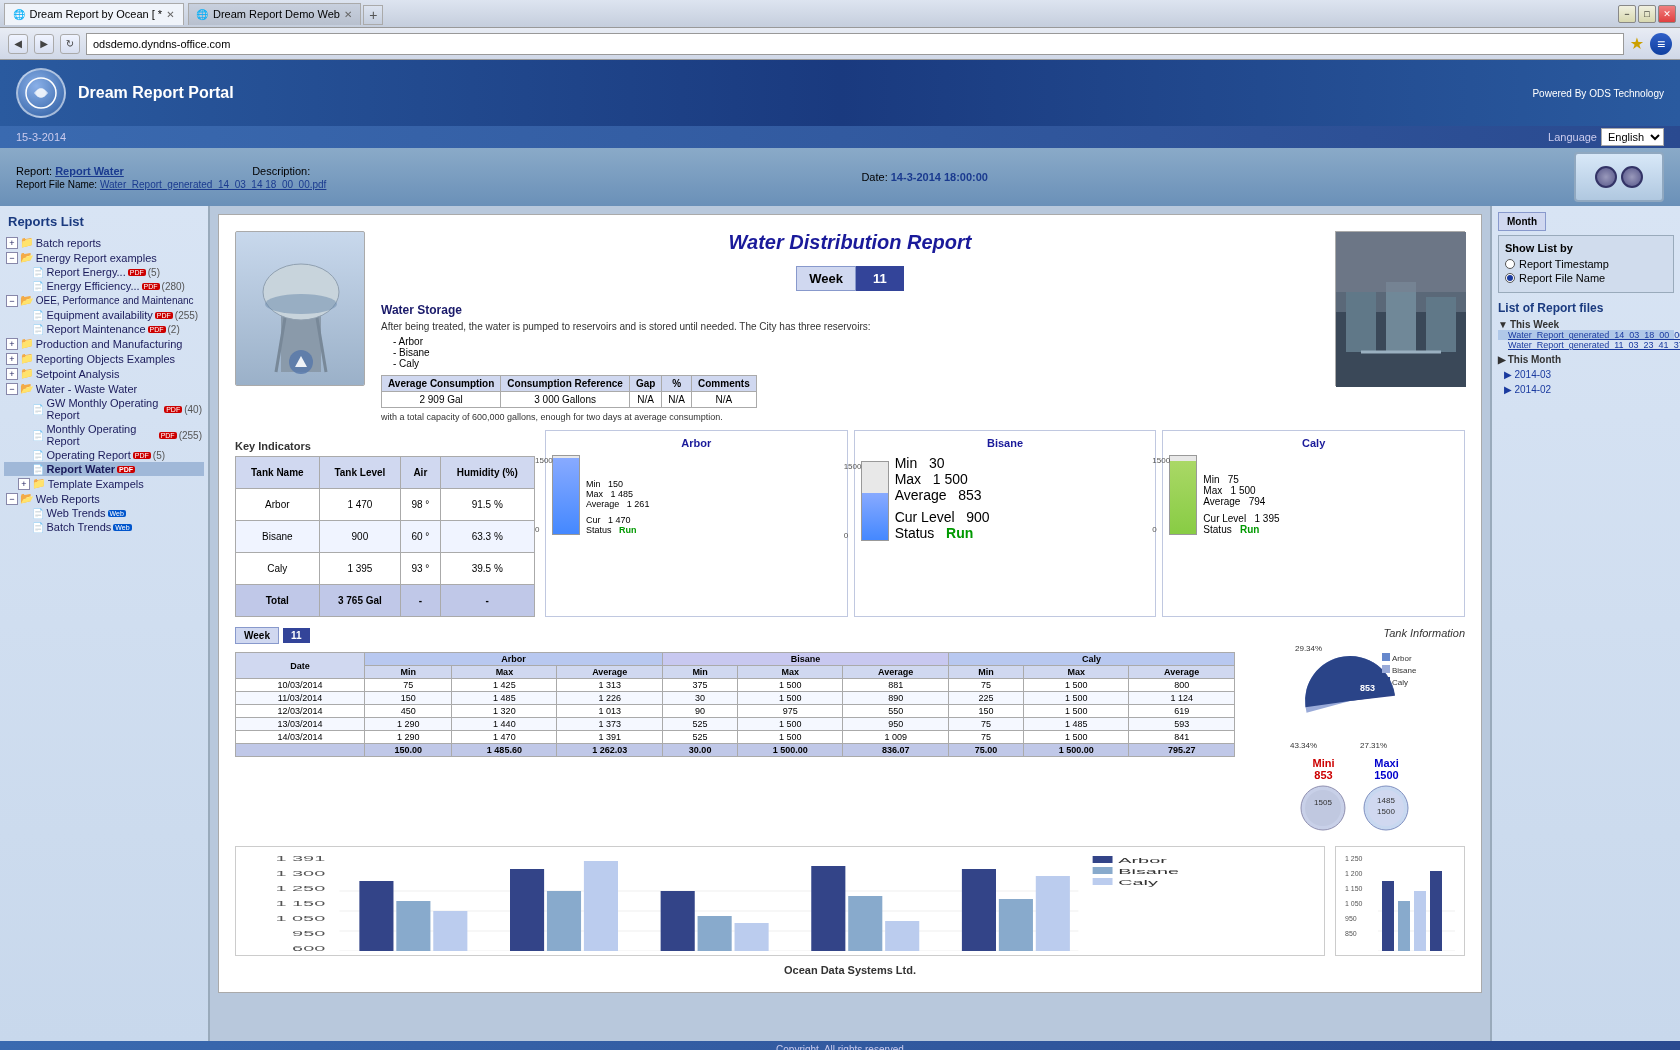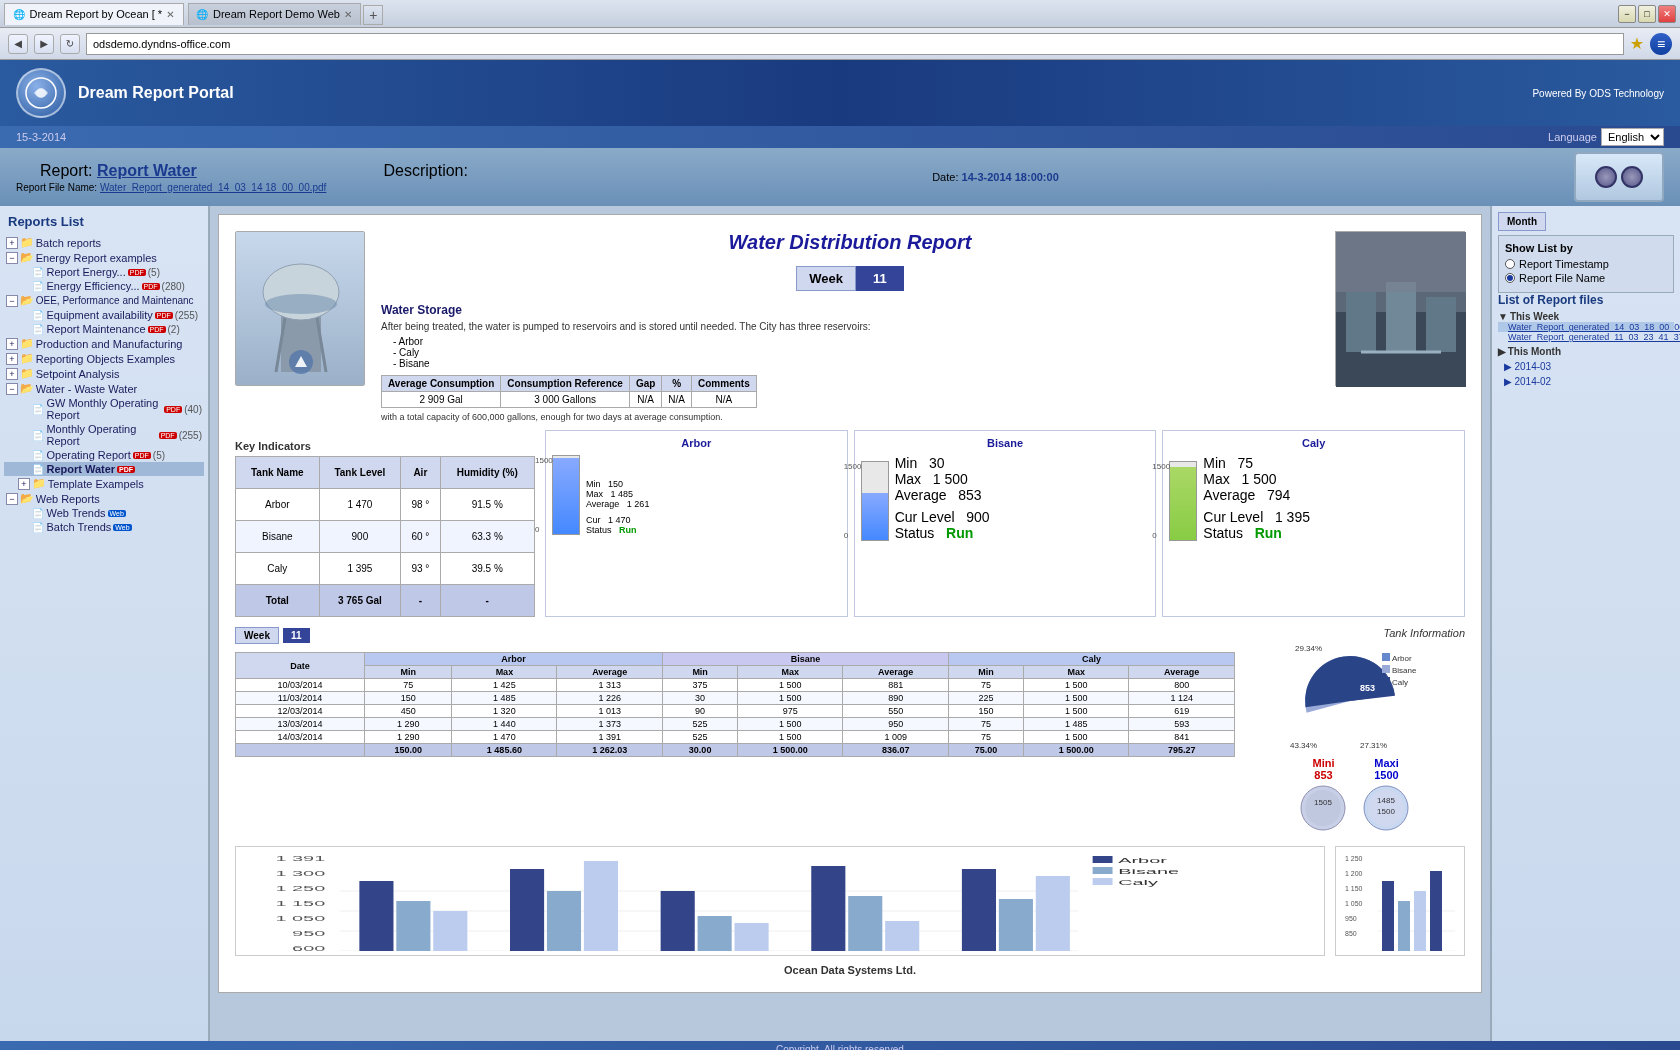--- a/index.html
+++ b/index.html
@@ -307,20 +307,21 @@
       font-style: italic;
       color: #333;
       margin-bottom: 4px;
     }
 
     
     .show-list-by {
       background: #d0dced;
       border: 1px solid #9ab;
       padding: 6px;
+      margin-bottom: 8px;
       font-size: 11px;
     }
     .show-list-title { font-weight: bold; margin-bottom: 4px; }
     .radio-option { display: flex; align-items: center; gap: 4px; margin: 2px 0; cursor: pointer; }
     .radio-circle {
       width: 10px; height: 10px;
       border-radius: 50%;
       border: 1px solid #555;
       background: white;
       display: flex; align-items: center; justify-content: center;
@@ -410,21 +411,21 @@
   <div class="lang-select-wrap">
     <span>Language</span>
     <select class="lang-select">
       <option>English</option>
     </select>
   </div>
 </div>
 
 <div style="background:linear-gradient(to bottom,#8aaac8,#6a90b8);padding:4px 16px;display:flex;gap:0;align-items:center;justify-content:space-between;">
   <div style="display:flex;flex-direction:column;gap:2px;">
-    <div style="font-size:16px;margin-left:24px;">
+    <div style="font-size:11px;">
       <span>Report:</span>
       <span class="report-link">Report Water</span>
       &nbsp;&nbsp;&nbsp;&nbsp;&nbsp;&nbsp;&nbsp;&nbsp;&nbsp;&nbsp;&nbsp;&nbsp;&nbsp;&nbsp;&nbsp;&nbsp;&nbsp;&nbsp;&nbsp;&nbsp;&nbsp;&nbsp;&nbsp;&nbsp;&nbsp;&nbsp;&nbsp;&nbsp;&nbsp;&nbsp;&nbsp;&nbsp;&nbsp;&nbsp;&nbsp;&nbsp;&nbsp;&nbsp;&nbsp;&nbsp;
       <span>Description:</span>
     </div>
     <div style="font-size:10px;">
       <span>Report File Name:</span>
       <span class="report-file-link">Water_Report_generated_14_03_14 18_00_00.pdf</span>
     </div>
   </div>
@@ -603,22 +604,22 @@
             <div class="week-number">11</div>
           </div>
 
           <div>
             <div class="water-storage-title">Water Storage</div>
             <div class="water-storage-desc">
               <span>After being treated, the water is pumped to reservoirs and is stored until needed. The City has three reservoirs:</span>
             </div>
             <div class="reservoirs">
               <div>- Arbor</div>
+              <div>- Bisane</div>
               <div>- Caly</div>
-              <div>- Bisane</div>
             </div>
           </div>
 
           <table class="consumption-table">
             <thead>
               <tr>
                 <th>Average Consumption</th>
                 <th>Consumption Reference</th>
                 <th>Gap</th>
                 <th>%</th>
@@ -745,21 +746,21 @@
           <div style="border:1px solid #c0c8e0;padding:6px;flex:1;background:white;">
             <div style="text-align:center;font-weight:bold;font-size:11px;color:#1a1a9a;margin-bottom:6px;">Caly</div>
             <div style="display:flex;gap:6px;align-items:flex-end;">
               <div style="width:28px;height:80px;background:#e8e8e8;border:1px solid #999;position:relative;display:flex;align-items:flex-end;">
                 <div style="width:100%;height:93%;background:linear-gradient(to top,#88cc44,#aad866);"></div>
                 <div style="position:absolute;left:-18px;top:0;font-size:8px;color:#555;display:flex;flex-direction:column;justify-content:space-between;height:100%;">
                   <span>1500</span>
                   <span style="margin-top:auto;">0</span>
                 </div>
               </div>
-              <div style="font-size:14px;">
+              <div style="font-size:10px;">
                 <div>Min &nbsp; 75</div>
                 <div>Max &nbsp; 1 500</div>
                 <div>Average &nbsp; 794</div>
                 <div style="margin-top:6px;">Cur Level &nbsp; 1 395</div>
                 <div>Status &nbsp; <span class="status-run">Run</span></div>
               </div>
             </div>
           </div>
 
         </div>

